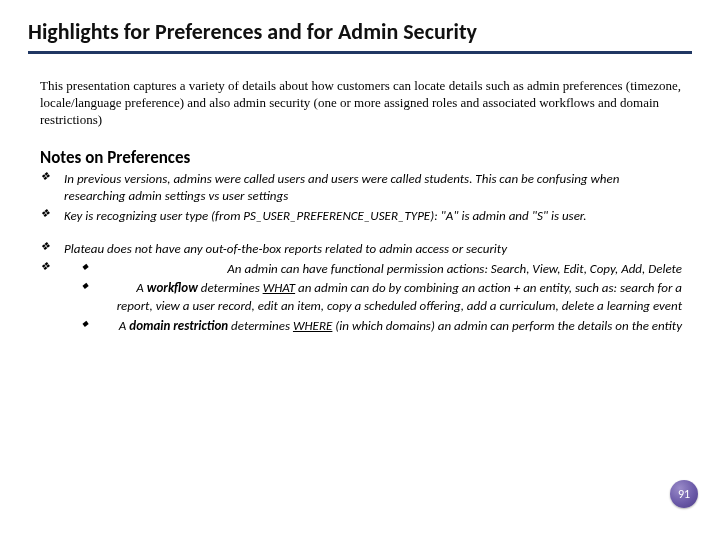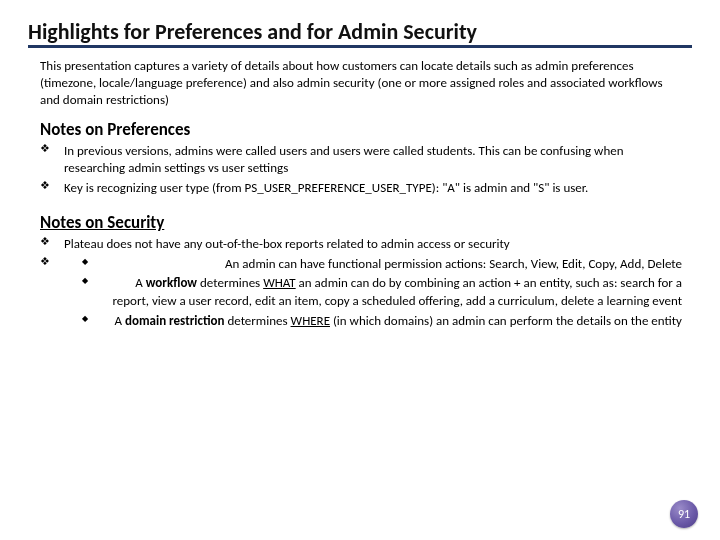--- a/index.html
+++ b/index.html
@@ -1,46 +1,45 @@
 <!DOCTYPE html>
 <html><head>
 <meta charset="utf-8">
 <style>
   * { box-sizing: border-box; margin: 0; padding: 0; }
   html, body { width: 720px; height: 540px; background: #fff; font-family: Calibri, "Segoe UI", Arial, sans-serif; color: #000; }
   .slide { width: 720px; height: 540px; position: relative; padding: 18px 28px 0 28px; }
-  .title { font-size: 22px; font-weight: 600; color: #111; border-bottom: 3px solid #203763; margin-bottom: 10px; }
-  .intro { font-size: 13px; line-height: 1.3; margin: 0 10px 10px 12px; }
+  .title { font-size: 22px; font-weight: 600; color: #111; padding-bottom: 6px; border-bottom: 3px solid #203763; margin-bottom: 24px; }
+  .intro { font-size: 13px; line-height: 1.3; margin: 0 10px 18px 12px; font-family: Liberation Serif, serif; }
   .section-heading { font-size: 17px; font-weight: 700; margin: 0 0 2px 12px; }
-  .diamond-list { list-style: none; margin: 0 10px 16px 12px; }
+  .diamond-list { list-style: none; margin: 0 10px 16px 12px; font-style: italic; }
   .diamond-list > li { position: relative; padding-left: 24px; font-size: 13px; line-height: 1.35; margin-bottom: 2px; }
   .diamond-list > li::before { content: "❖"; position: absolute; left: 0; top: 0; font-size: 11px; color: #000; }
   .dot-list { list-style: none; margin: 2px 0 0 18px; }
   .dot-list > li { position: relative; padding-left: 18px; font-size: 13px; line-height: 1.35; margin-bottom: 2px; text-align: right; }
   .dot-list > li::before { content: "◆"; position: absolute; left: 0; top: 1px; font-size: 8px; color: #000; }
   .u { text-decoration: underline; }
   b { font-weight: 700; }
-  .page-num { position: absolute; right: 22px; bottom: 12px; width: 28px; height: 28px; border-radius: 50%; background: radial-gradient(circle at 35% 30%, #9a8bc9 0%, #6b5aa8 55%, #4b3b86 100%); color: #fff; font-size: 12px; display: flex; align-items: center; justify-content: center; box-shadow: 0 1px 2px rgba(0,0,0,0.3); }
+  .page-num { position: absolute; right: 22px; bottom: 32px; width: 28px; height: 28px; border-radius: 50%; background: radial-gradient(circle at 35% 30%, #9a8bc9 0%, #6b5aa8 55%, #4b3b86 100%); color: #fff; font-size: 12px; display: flex; align-items: center; justify-content: center; box-shadow: 0 1px 2px rgba(0,0,0,0.3); }
 </style>
 </head>
 <body>
 
 <div class="slide">
 
   <div class="title">Highlights for Preferences and for Admin Security</div>
 
   <p class="intro">This presentation captures a variety of details about how customers can locate details such as admin preferences (timezone, locale/language preference) and also admin security (one or more assigned roles and associated workflows and domain restrictions)</p>
 
   <div class="section-heading">Notes on Preferences</div>
   <ul class="diamond-list">
     <li>In previous versions, admins were called users and users were called students. This can be confusing when researching admin settings vs user settings</li>
     <li>Key is recognizing user type (from PS_USER_PREFERENCE_USER_TYPE): "A" is admin and "S" is user.</li>
   </ul>
 
-  <div class="section-heading" style="text-decoration: underline;">Notes on Security</div>
   <ul class="diamond-list">
     <li>Plateau does not have any out-of-the-box reports related to admin access or security</li>
     <li>
       <ul class="dot-list">
         <li>An admin can have functional permission actions:  Search, View, Edit, Copy, Add, Delete</li>
         <li>
           <span>A </span><b>workflow</b><span> determines </span><span class="u">WHAT</span><span> an admin can do by combining an action + an entity, such as: search for a report, view a user record, edit an item, copy a scheduled offering, add a curriculum, delete a learning event</span>
         </li>
         <li>
           <span>A </span><b>domain restriction</b><span> determines </span><span class="u">WHERE</span><span> (in which domains) an admin can perform the details on the entity</span>

